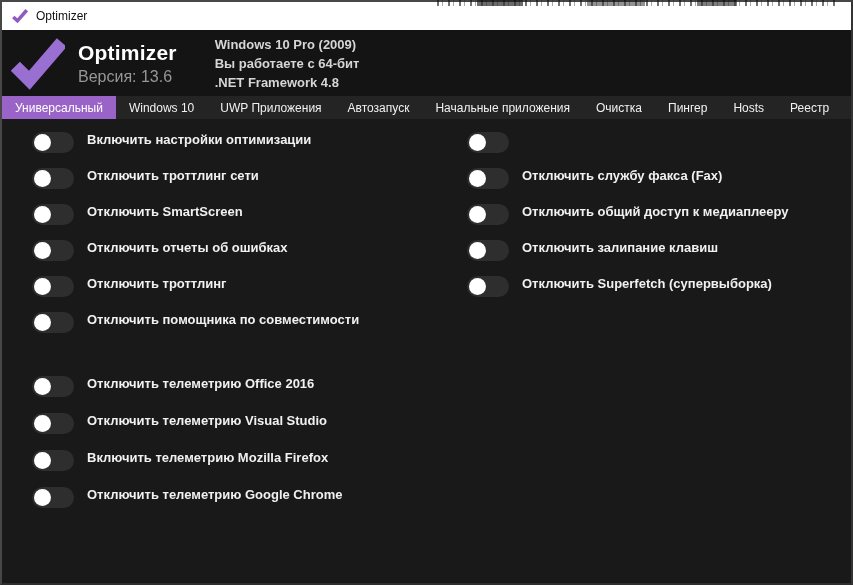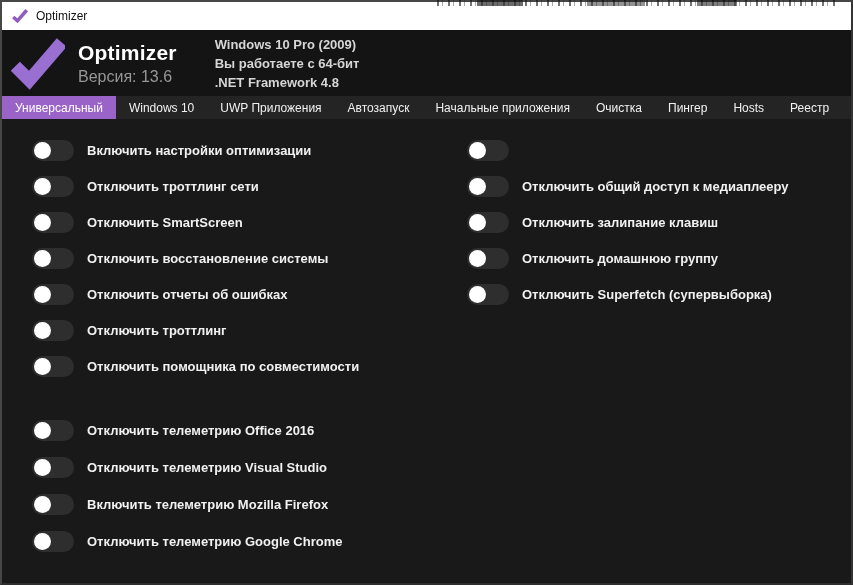--- a/index.html
+++ b/index.html
@@ -49,21 +49,21 @@
     padding:0 13px; font-size:12px; color:#f1f1f1;
     display:flex; align-items:center; cursor:default; white-space:nowrap;
   }
   .tab.active{ background:var(--accent,#9a63c7); color:#fff; }
 
   
   .content{ flex:1 1 auto; display:flex; padding-top:13px; }
   .col-left{ width:465px; flex:0 0 465px; padding-left:30px; }
   .col-right{ flex:1 1 auto; }
   .group-gap{ height:28px; }
-  .toggle-row{ height:36px; display:flex; align-items:center; }
+  .toggle-row{ height:36px; display:flex; align-items:flex-start; }
   .toggle-row.tall{ height:37px; }
   .switch{
     position:relative; width:42px; height:21px; flex:0 0 42px;
     background:var(--toggle-track,#2e2e2e); border-radius:11px; cursor:pointer;
   }
   .switch .knob{
     position:absolute; top:2px; left:2px; width:17px; height:17px;
     border-radius:50%; background:var(--toggle-knob,#fff);
   }
   .toggle-label{
@@ -129,26 +129,20 @@
           <div class="toggle-row">
     <div class="switch">
               <div class="knob"></div>
             </div>
     <span class="toggle-label">Отключить SmartScreen</span>
   </div>
           <div class="toggle-row">
     <div class="switch">
               <div class="knob"></div>
             </div>
-    <span class="toggle-label">Отключить восстановление системы</span>
-  </div>
-          <div class="toggle-row">
-    <div class="switch">
-              <div class="knob"></div>
-            </div>
     <span class="toggle-label">Отключить отчеты об ошибках</span>
   </div>
           <div class="toggle-row">
     <div class="switch">
               <div class="knob"></div>
             </div>
     <span class="toggle-label">Отключить троттлинг</span>
   </div>
           <div class="toggle-row">
     <div class="switch">
@@ -189,37 +183,37 @@
       <div id="right-primary">
           <div class="toggle-row">
     <div class="switch">
               <div class="knob"></div>
             </div>
   </div>
           <div class="toggle-row">
     <div class="switch">
               <div class="knob"></div>
             </div>
+    <span class="toggle-label">Отключить службу факса (Fax)</span>
+  </div>
+          <div class="toggle-row">
+    <div class="switch">
+              <div class="knob"></div>
+            </div>
     <span class="toggle-label">Отключить общий доступ к медиаплееру</span>
   </div>
           <div class="toggle-row">
     <div class="switch">
               <div class="knob"></div>
             </div>
     <span class="toggle-label">Отключить залипание клавиш</span>
   </div>
           <div class="toggle-row">
     <div class="switch">
               <div class="knob"></div>
             </div>
-    <span class="toggle-label">Отключить домашнюю группу</span>
-  </div>
-          <div class="toggle-row">
-    <div class="switch">
-              <div class="knob"></div>
-            </div>
     <span class="toggle-label">Отключить Superfetch (супервыборка)</span>
   </div>
         </div>
     </div>
   </div>
 
 </div>
 
 </body></html>

